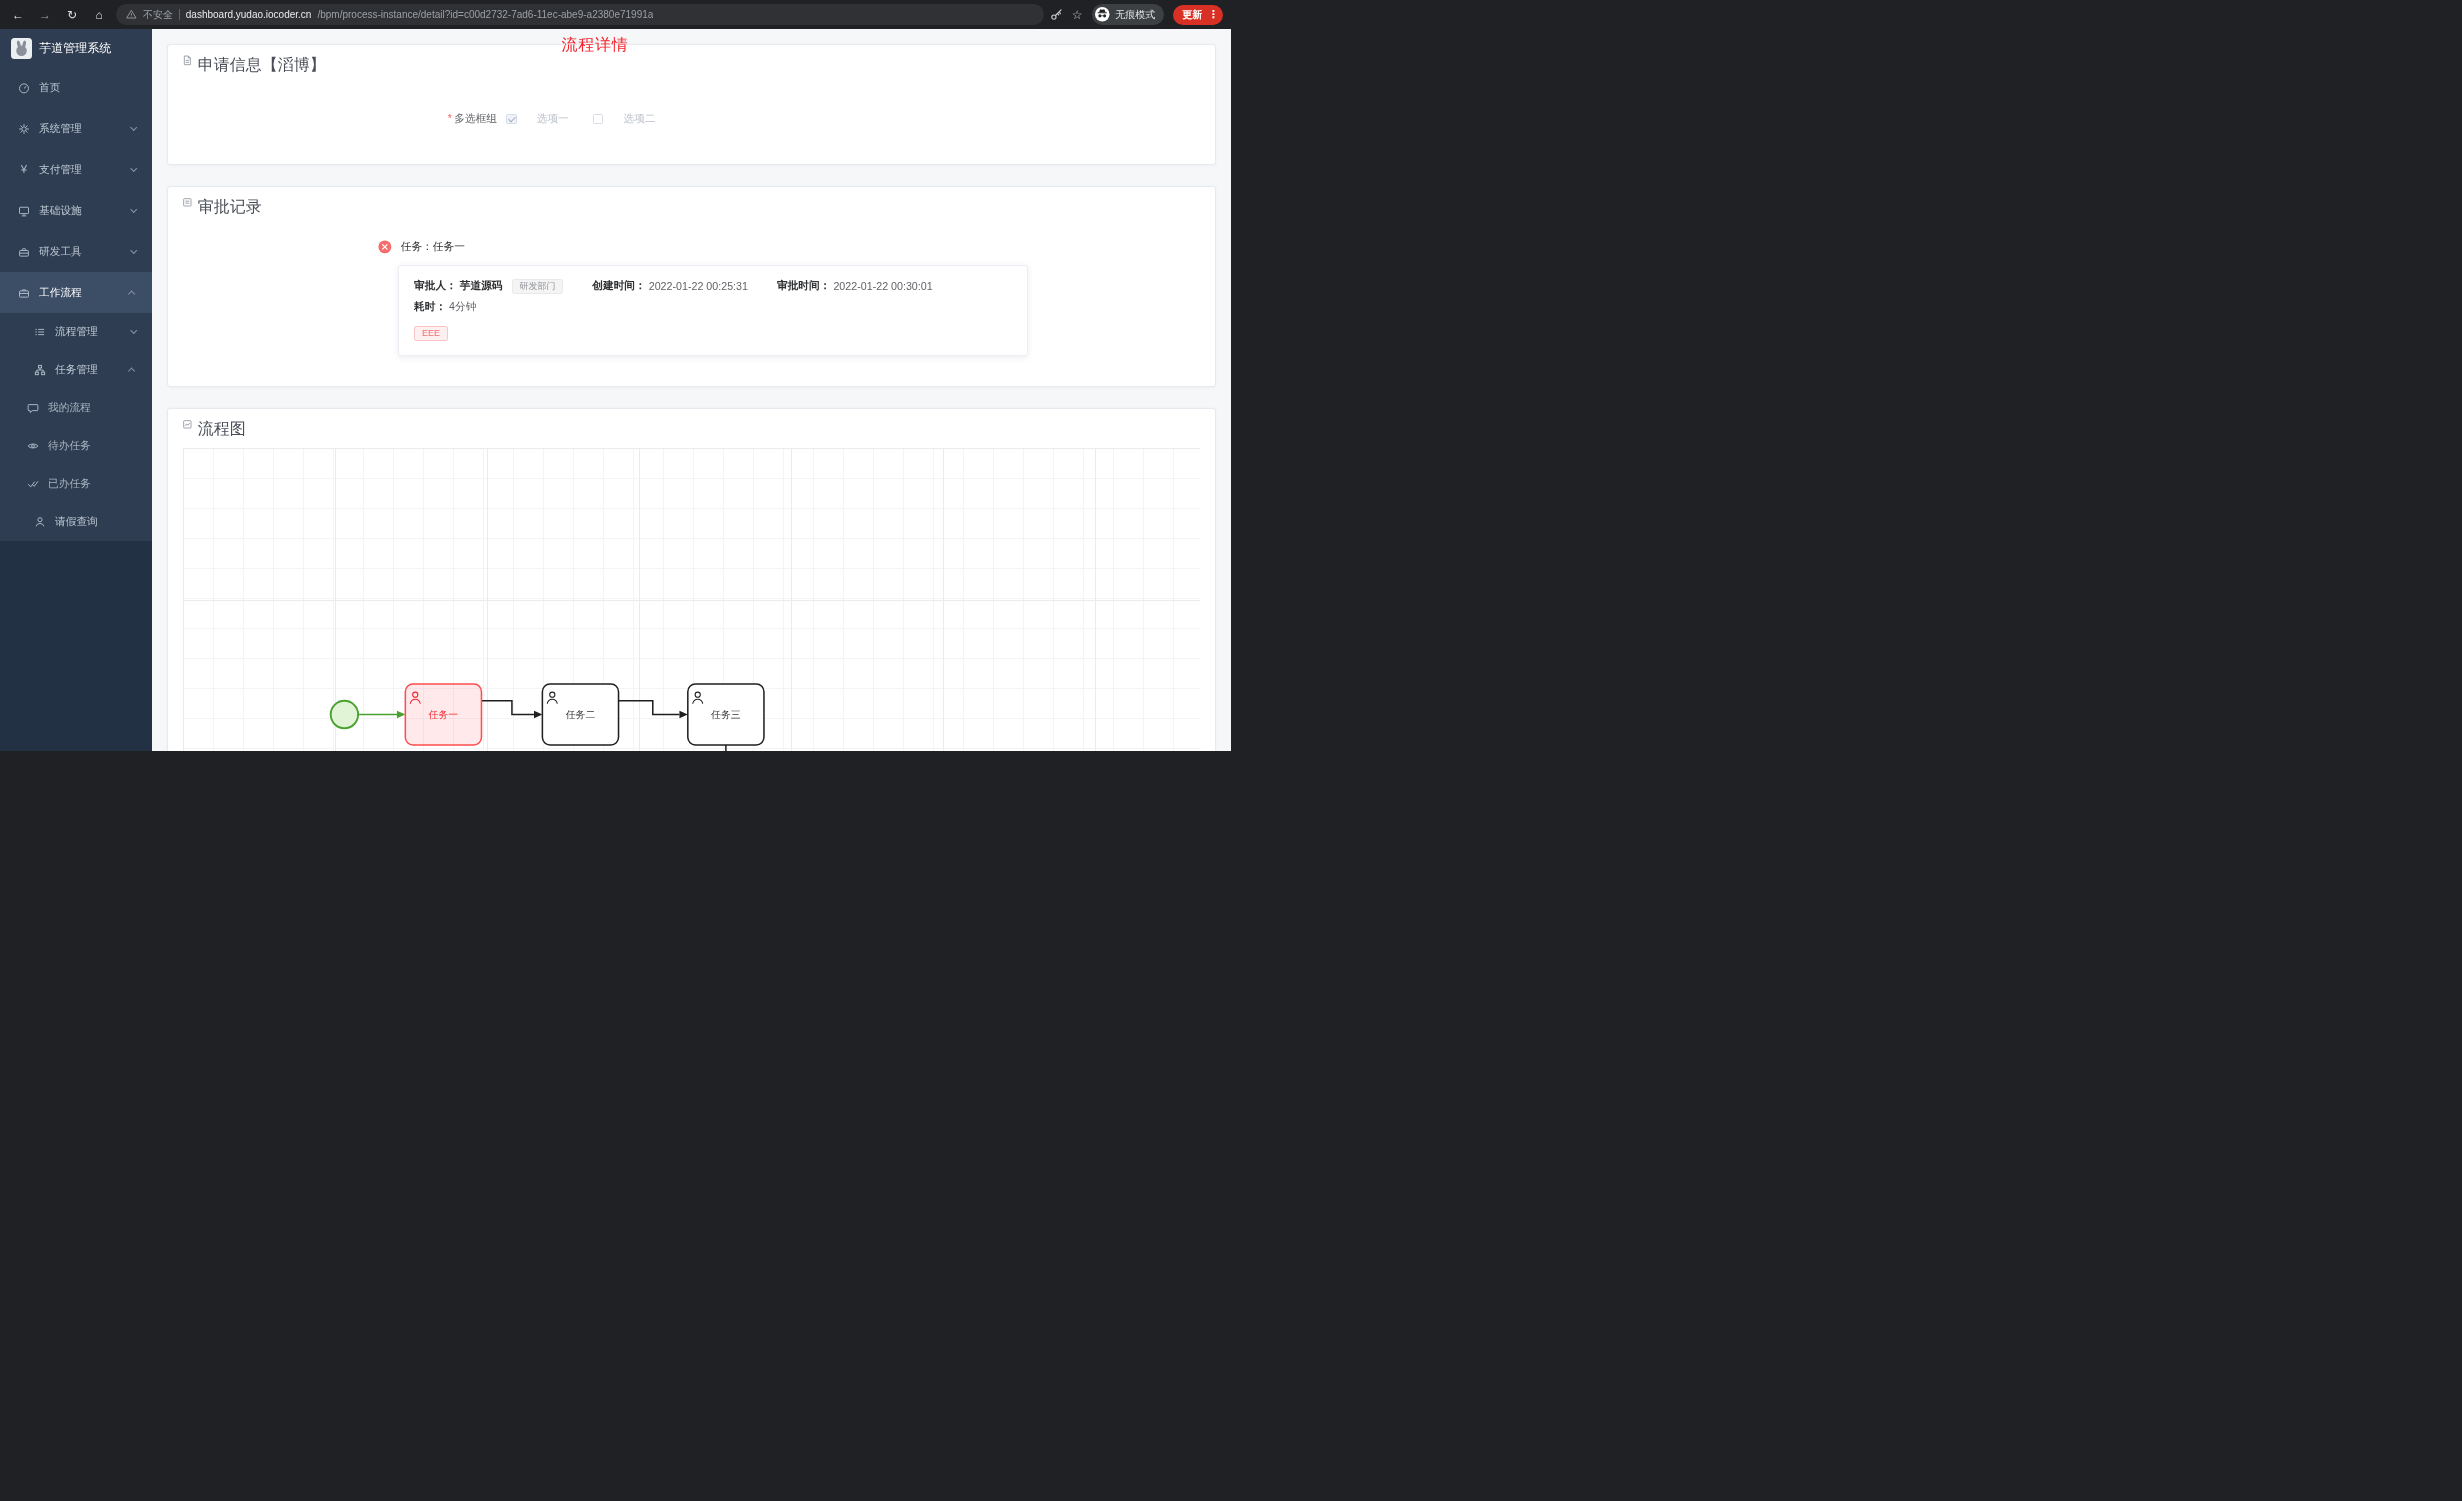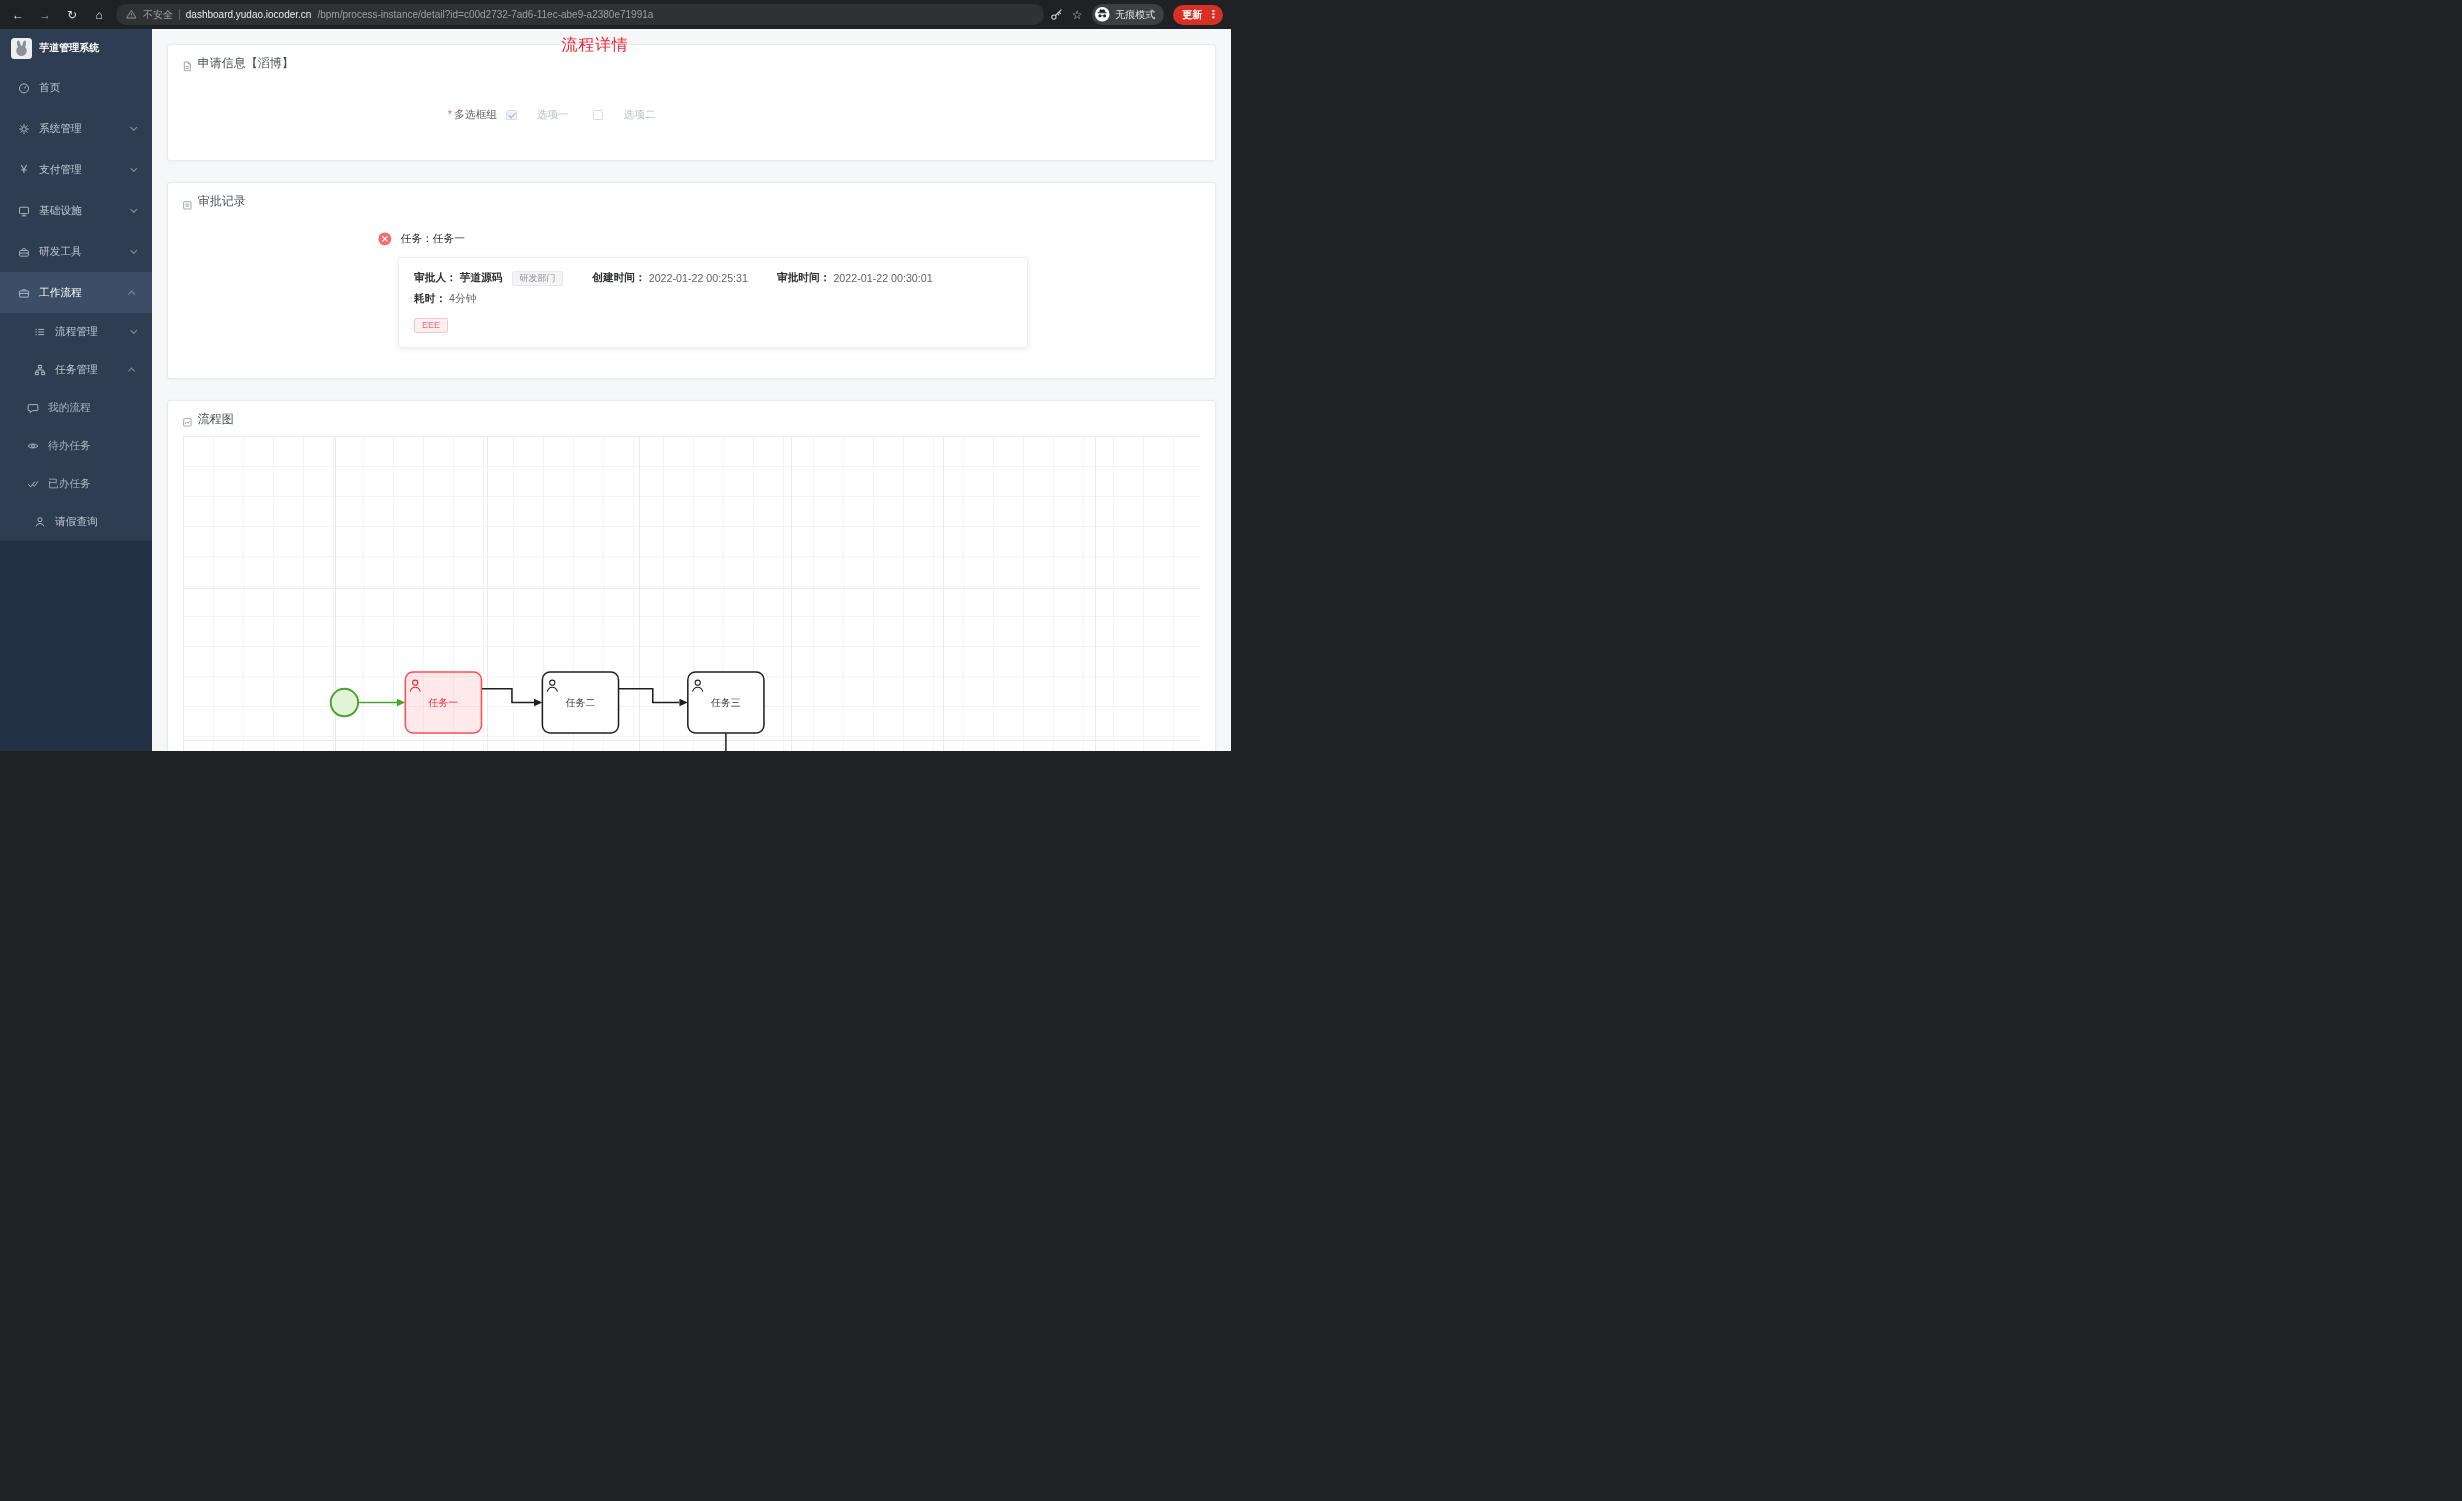--- a/index.html
+++ b/index.html
@@ -22,40 +22,40 @@
   .incog-chip{height:21px;border-radius:10.7px;background:#3c4043;display:flex;align-items:center;
     gap:5.3px;padding:0 9px 0 3.8px;color:#e8eaed;font-size:10px}
   .update-pill{height:20px;border-radius:10px;background:#d93025;display:flex;align-items:center;
     gap:6px;padding:0 4.6px 0 9px;color:#fff;font-size:10px;font-weight:600}
   .kebab{font-size:10.7px;color:#fff}
 
   
   .aside{position:absolute;left:0;top:29px;width:152px;height:722px;background:#233144;z-index:40}
   .side-top{background:#2e3d52}
   .logo-row{height:38px;display:flex;align-items:center;gap:7.6px;padding:0 10.7px}
-  .logo-title{color:#fff;font-weight:700;font-size:10px}
+  .logo-title{color:#fff;font-weight:400;font-size:12px}
   .menu-item{display:flex;align-items:center;color:#bfc8d4;cursor:pointer}
   .menu-item .micon{width:12px;height:12px;margin-right:9px;flex:0 0 12px;display:flex;align-items:center;justify-content:center;color:#aeb9c6}
   .lv1{height:41px;padding-left:18px}
   .lv2{height:38px;padding-left:34px}
   .lv3{height:38px;padding-left:27px;color:#aab4c2}
   .menu-item.active{background:#3c4d66;color:#fff}
   .chev{width:5.3px;height:5.3px;border-right:1.1px solid #8a95a5;border-bottom:1.1px solid #8a95a5;
     margin-left:auto;margin-right:17px}
   .chev.down{transform:rotate(45deg) translateY(-1.5px)}
   .chev.up{transform:rotate(-135deg) translateY(-1.5px)}
   .yen-glyph{font-size:11.4px;line-height:1}
 
   
   .main{position:absolute;left:152px;top:29px;width:1079px;height:722px;background:#f6f7f9;
     overflow:hidden;padding:0 15px}
   .page-title{position:absolute;left:0;right:193px;top:6px;text-align:center;z-index:5;
     color:#f5222d;font-size:16px;font-weight:500;letter-spacing:0.8px}
   .card{background:#fff;border:0.8px solid #e7eaee;border-radius:3px;box-shadow:0 0.8px 3px rgba(0,0,0,.04)}
-  .card-header{display:flex;align-items:flex-end;gap:5.3px;padding:10px 13.7px 3.8px;font-size:12px;color:#4a4f57}
+  .card-header{display:flex;align-items:flex-start;gap:5.3px;padding:10px 13.7px 3.8px;font-size:16px;color:#4a4f57}
   .card-apply{margin-top:15px}
   .card-approval,.card-diagram{margin-top:21px}
 
   
   .apply-body{padding:10.7px 0 32px 186px}
   .form-row{display:flex;align-items:center;margin-top:15px}
   .form-label{width:152px;text-align:right;color:#606266;font-weight:500;padding-right:9px;flex:0 0 152px}
   .req{color:#f56c6c;margin-right:2.3px}
   .el-input{width:603px;height:27px;background:#f5f7fa;border:0.8px solid #e4e7ed;border-radius:3px;
     color:#b9bdc4;font-size:10.7px;padding:0 11.4px;font-family:inherit}

